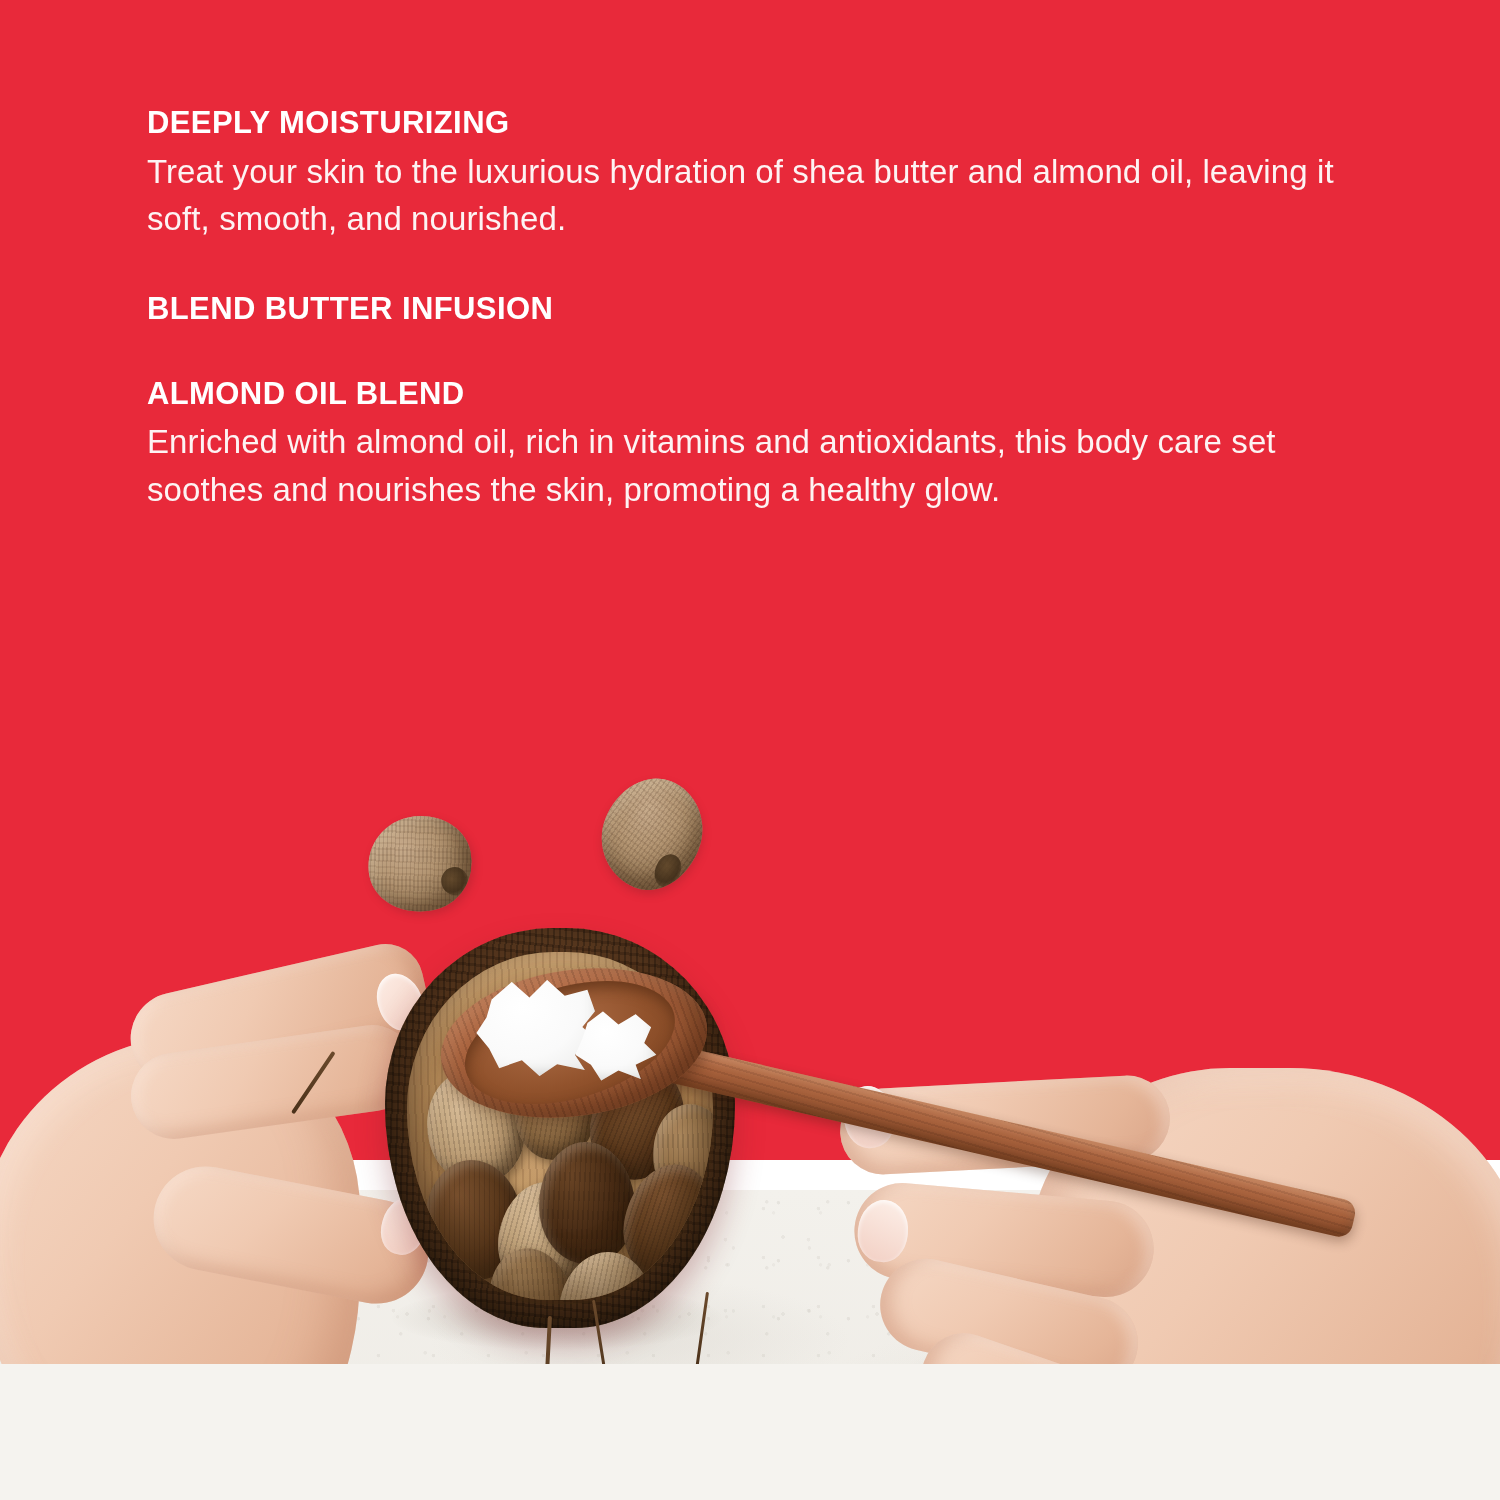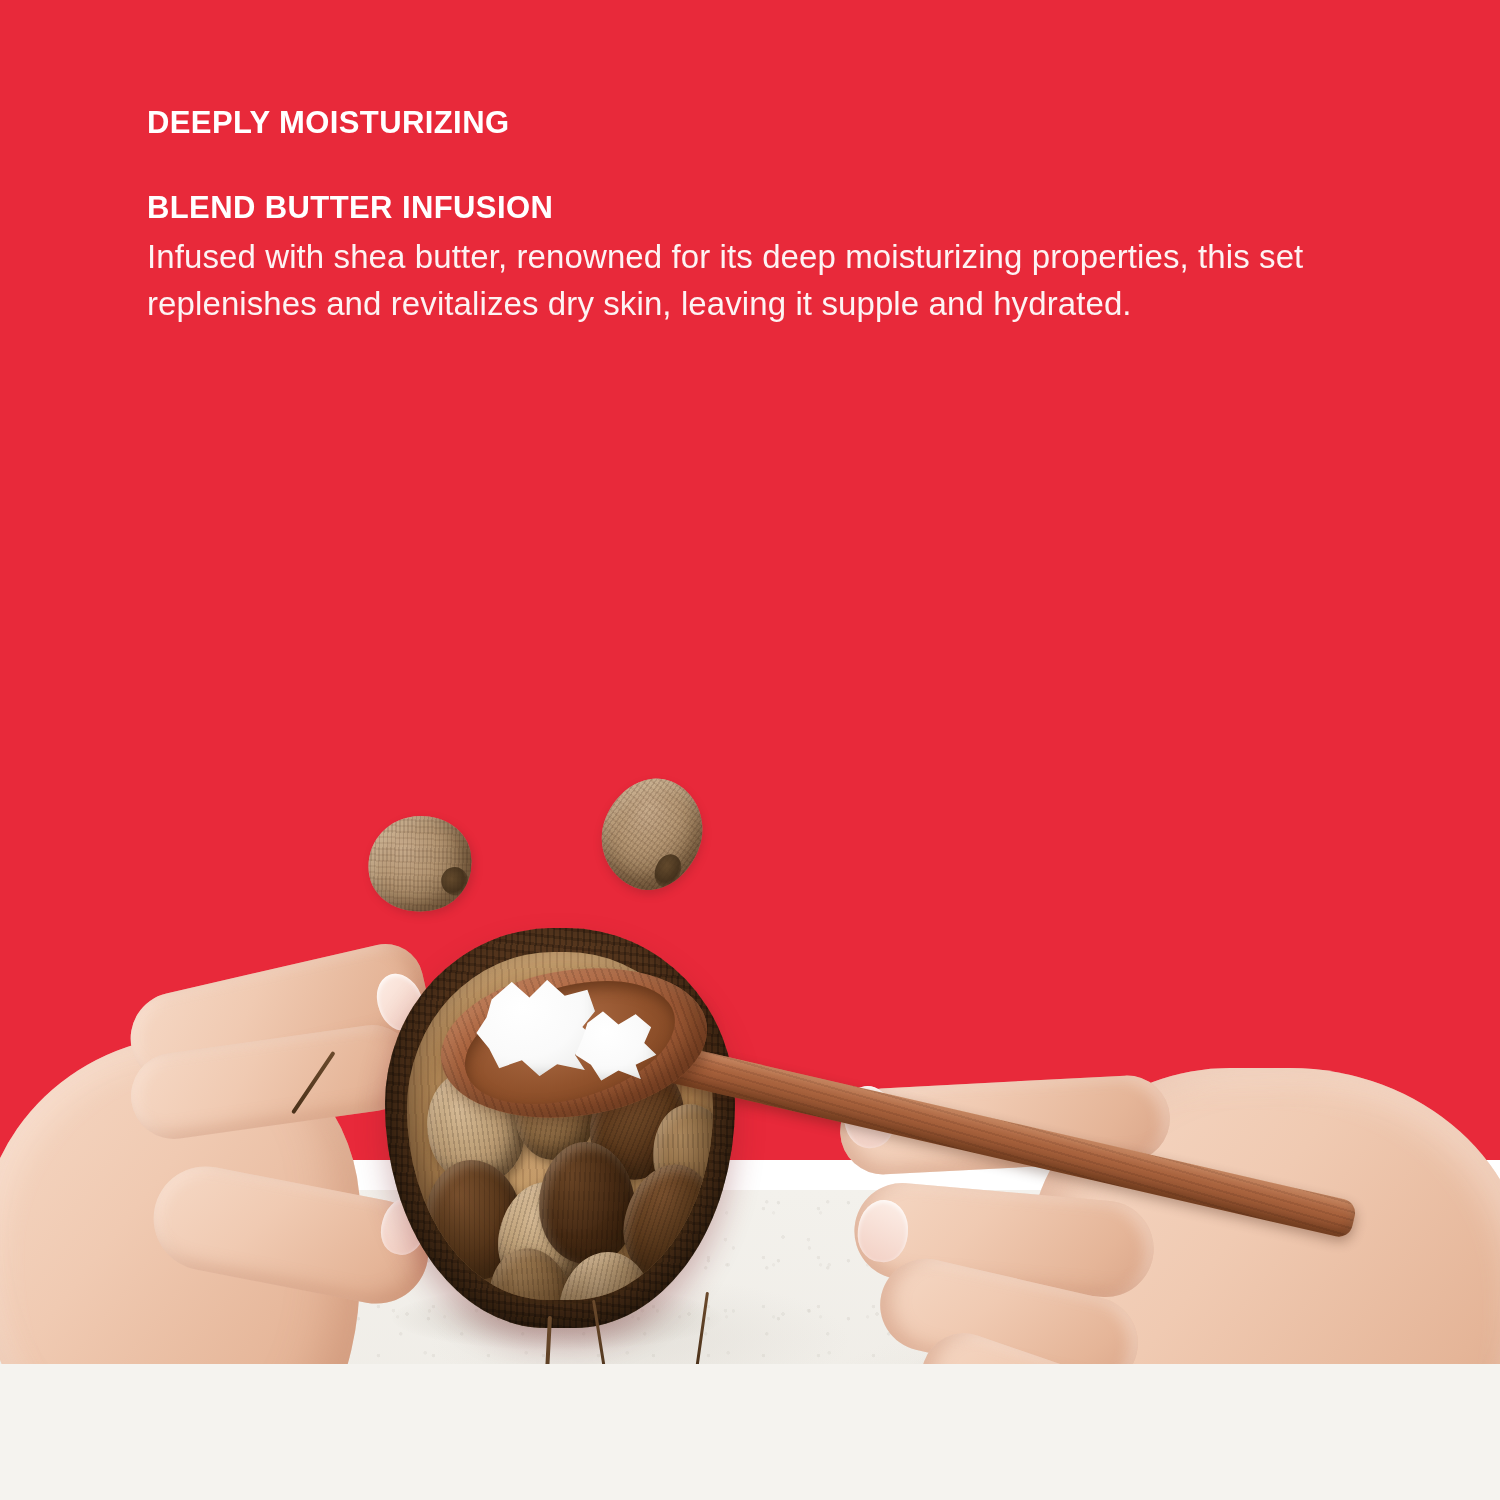--- a/index.html
+++ b/index.html
@@ -369,27 +369,31 @@
 <div id="poster">
 
   <div class="red-panel"></div>
   <div class="white-strip"></div>
   <div class="table-surface"></div>
 
   <div class="copy">
 
     <div class="feature">
       <div class="feature-title">DEEPLY MOISTURIZING</div>
+      <div class="feature-body">Treat your skin to the luxurious hydration of shea butter and almond oil, leaving it soft, smooth, and nourished.</div>
     </div>
 
     <div class="feature">
       <div class="feature-title">BLEND BUTTER INFUSION</div>
-      <div class="feature-body">Infused with shea butter, renowned for its deep moisturizing properties, this set replenishes and revitalizes dry skin, leaving it supple and hydrated.</div>
-    </div>
-
+    </div>
+
+    <div class="feature">
+      <div class="feature-title">ALMOND OIL BLEND</div>
+      <div class="feature-body">Enriched with almond oil, rich in vitamins and antioxidants, this body care set soothes and nourishes the skin, promoting a healthy glow.</div>
+    </div>
 
   </div>
 
   <div class="photo">
 
     <div class="nutmeg-loose" id="nutmeg-a"></div>
     <div class="nutmeg-loose" id="nutmeg-b"></div>
 
     <div class="bowl-shadow"></div>
     <div class="hand-shadow-r"></div>

